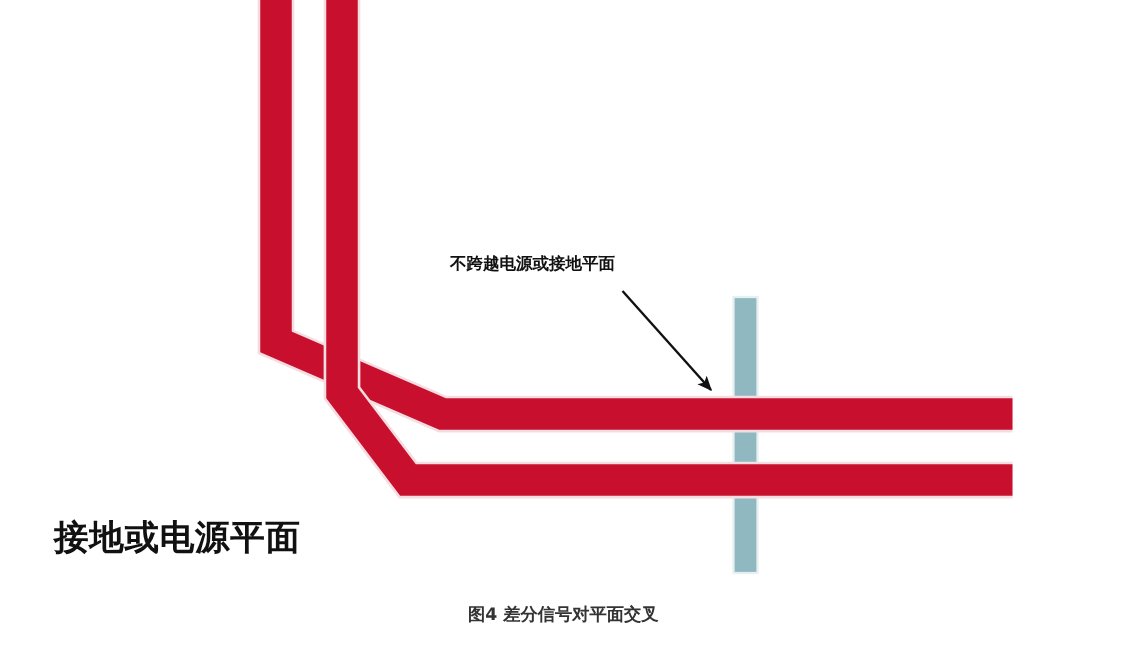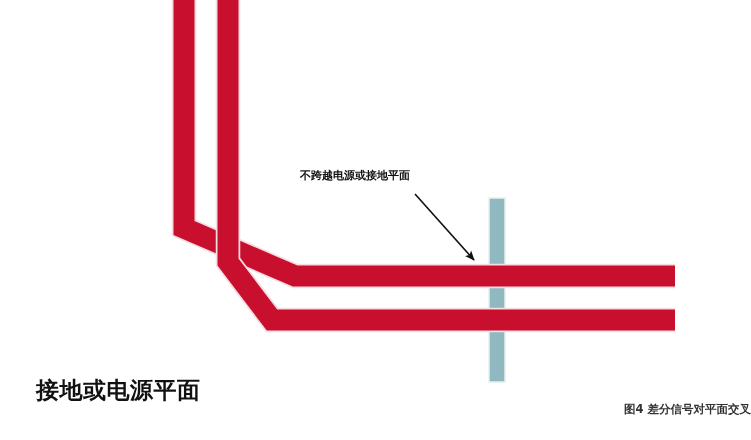--- a/index.html
+++ b/index.html
@@ -24,38 +24,37 @@
   .label-plane {
     position: absolute;
     left: 36px;
     top: 348px;
     font-size: 23px;
     font-weight: bold;
     color: #111111;
     letter-spacing: 0.5px;
     white-space: nowrap;
     line-height: 1;
-    margin-top: 31px;
   }
   .label-annotation {
     position: absolute;
     left: 300px;
     top: 170px;
     font-size: 11px;
     font-weight: bold;
     color: #111111;
     white-space: nowrap;
     line-height: 1;
   }
   .caption {
     position: absolute;
     left: 0;
     top: 404px;
     width: 751px;
-    text-align: right;
+    text-align: center;
     font-size: 11.5px;
     font-weight: bold;
     color: #333333;
     white-space: nowrap;
     line-height: 1;
   }
 </style>
 </head>
 <body>
 

